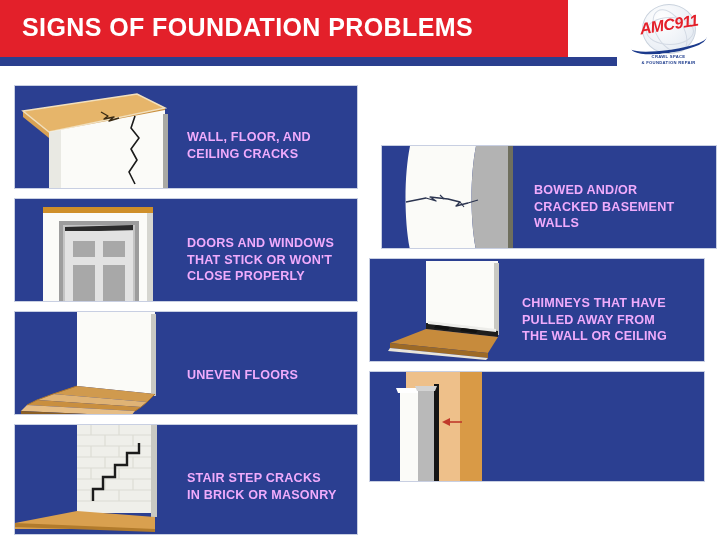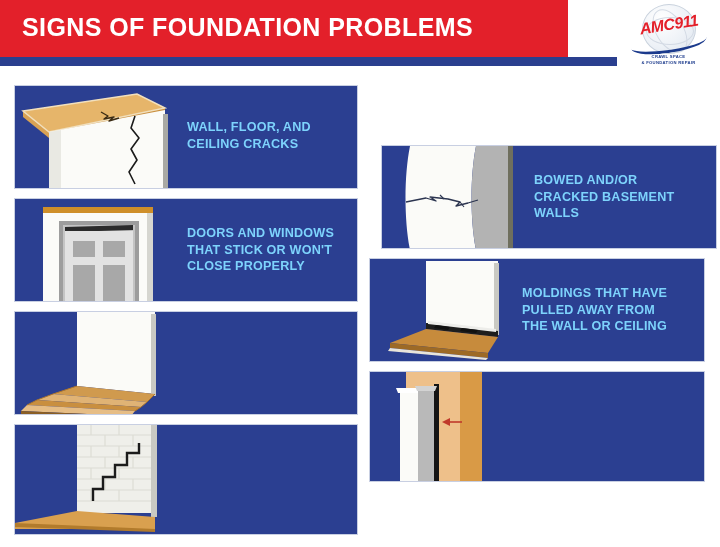--- a/index.html
+++ b/index.html
@@ -60,24 +60,25 @@
   }
   
   .panel {
     position:absolute;
     background:#2b3f91;
     border:1px solid #c8cfe2;
     overflow:hidden;
   }
   .panel-caption {
     position:absolute;
-    color:#7dd3fc;
+    color:#f0abfc;
     font-size:12.6px; font-weight:bold;
     line-height:1.32; letter-spacing:.2px;
     white-space:pre-line;
+    margin-top:10px;
   }
   .art { position:absolute; left:0; top:0; bottom:0; overflow:hidden; }
   svg { display:block; }
 </style>
 </head>
 <body>
 
 <div id="header">
   <div id="header-title">SIGNS OF FOUNDATION PROBLEMS</div>
 </div>
@@ -154,20 +155,21 @@
       <polygon points="22,88 126,95 120,99 12,93" fill="#c98f3f"></polygon>
       <polygon points="12,93 120,99 116,104 6,99" fill="#e6bd85"></polygon>
 
       <path d="M62,74 L38,82 M140,82 L132,90" fill="none" stroke="#a97430" stroke-width="1"></path>
       <path d="M38,82 L22,88 M132,90 L126,95" fill="none" stroke="#a97430" stroke-width="1"></path>
       <path d="M22,88 L12,93 M126,95 L120,99" fill="none" stroke="#a97430" stroke-width="1"></path>
 
       <polygon points="6,99 116,104 116,104 6,104" fill="#8a5e24"></polygon>
     </svg>
   </div>
+  <div class="panel-caption" style="left:172px; top:45px;">UNEVEN FLOORS</div>
 </div>
 
 <div class="panel" style="left:14px; top:424px; width:344px; height:111px;">
   <div class="art" style="width:162px;">
     <svg width="162" height="111" viewBox="0 0 162 111">
 
       <rect x="62" y="0" width="78" height="88" fill="#efefea"></rect>
       <rect x="136" y="0" width="6" height="92" fill="#c9c9c3"></rect>
 
       <g stroke="#dcdcd4" stroke-width="1.2">
@@ -193,20 +195,22 @@
         <line x1="76" y1="65" x2="76" y2="76"></line>
         <line x1="104" y1="65" x2="104" y2="76"></line>
       </g>
 
       <path d="M124,18 L124,28 L112,28 L112,40 L100,40 L100,52 L88,52 L88,64 L78,64 L78,76" fill="none" stroke="#1b1b1b" stroke-width="2.4" stroke-linejoin="miter"></path>
 
       <polygon points="62,86 140,92 140,104 0,104 0,98" fill="#d9a04f"></polygon>
       <polygon points="0,98 140,104 140,107 0,102" fill="#b27b2c"></polygon>
     </svg>
   </div>
+  <div class="panel-caption" style="left:172px; top:35px;">STAIR STEP CRACKS
+IN BRICK OR MASONRY</div>
 </div>
 
 <div class="panel" style="left:381px; top:145px; width:336px; height:104px;">
   <div class="art" style="width:142px;">
     <svg width="142" height="104" viewBox="0 0 142 104">
 
       <path d="M28,0 C22,30 22,74 28,104 L94,104 C88,74 88,30 94,0 Z" fill="#fbfbf8"></path>
 
       <path d="M94,0 C88,30 88,74 94,104 L128,104 L128,0 Z" fill="#b3b3b3"></path>
       <rect x="126" y="0" width="5" height="104" fill="#6f6f5e"></rect>
@@ -231,21 +235,21 @@
       <polygon points="58,62 126,70 126,73 58,65" fill="#ededea"></polygon>
 
       <polygon points="66,66 80,68 78,71 64,69" fill="#111111"></polygon>
       <polygon points="92,69 108,71 106,74 90,72" fill="#111111"></polygon>
 
       <polygon points="56,70 128,78 118,94 20,84" fill="#c78b3c"></polygon>
       <polygon points="20,84 118,94 118,99 20,89" fill="#9d6a26"></polygon>
       <polygon points="20,89 118,99 116,101 18,92" fill="#e8e4da"></polygon>
     </svg>
   </div>
-  <div class="panel-caption" style="left:152px; top:26px;">MOLDINGS THAT HAVE
+  <div class="panel-caption" style="left:152px; top:26px;">CHIMNEYS THAT HAVE
 PULLED AWAY FROM
 THE WALL OR CEILING</div>
 </div>
 
 <div class="panel" style="left:369px; top:371px; width:336px; height:111px;">
   <div class="art" style="width:142px;">
     <svg width="142" height="111" viewBox="0 0 142 111">
 
       <rect x="36" y="0" width="70" height="111" fill="#eec08a"></rect>
       <rect x="90" y="0" width="22" height="111" fill="#d99a46"></rect>

